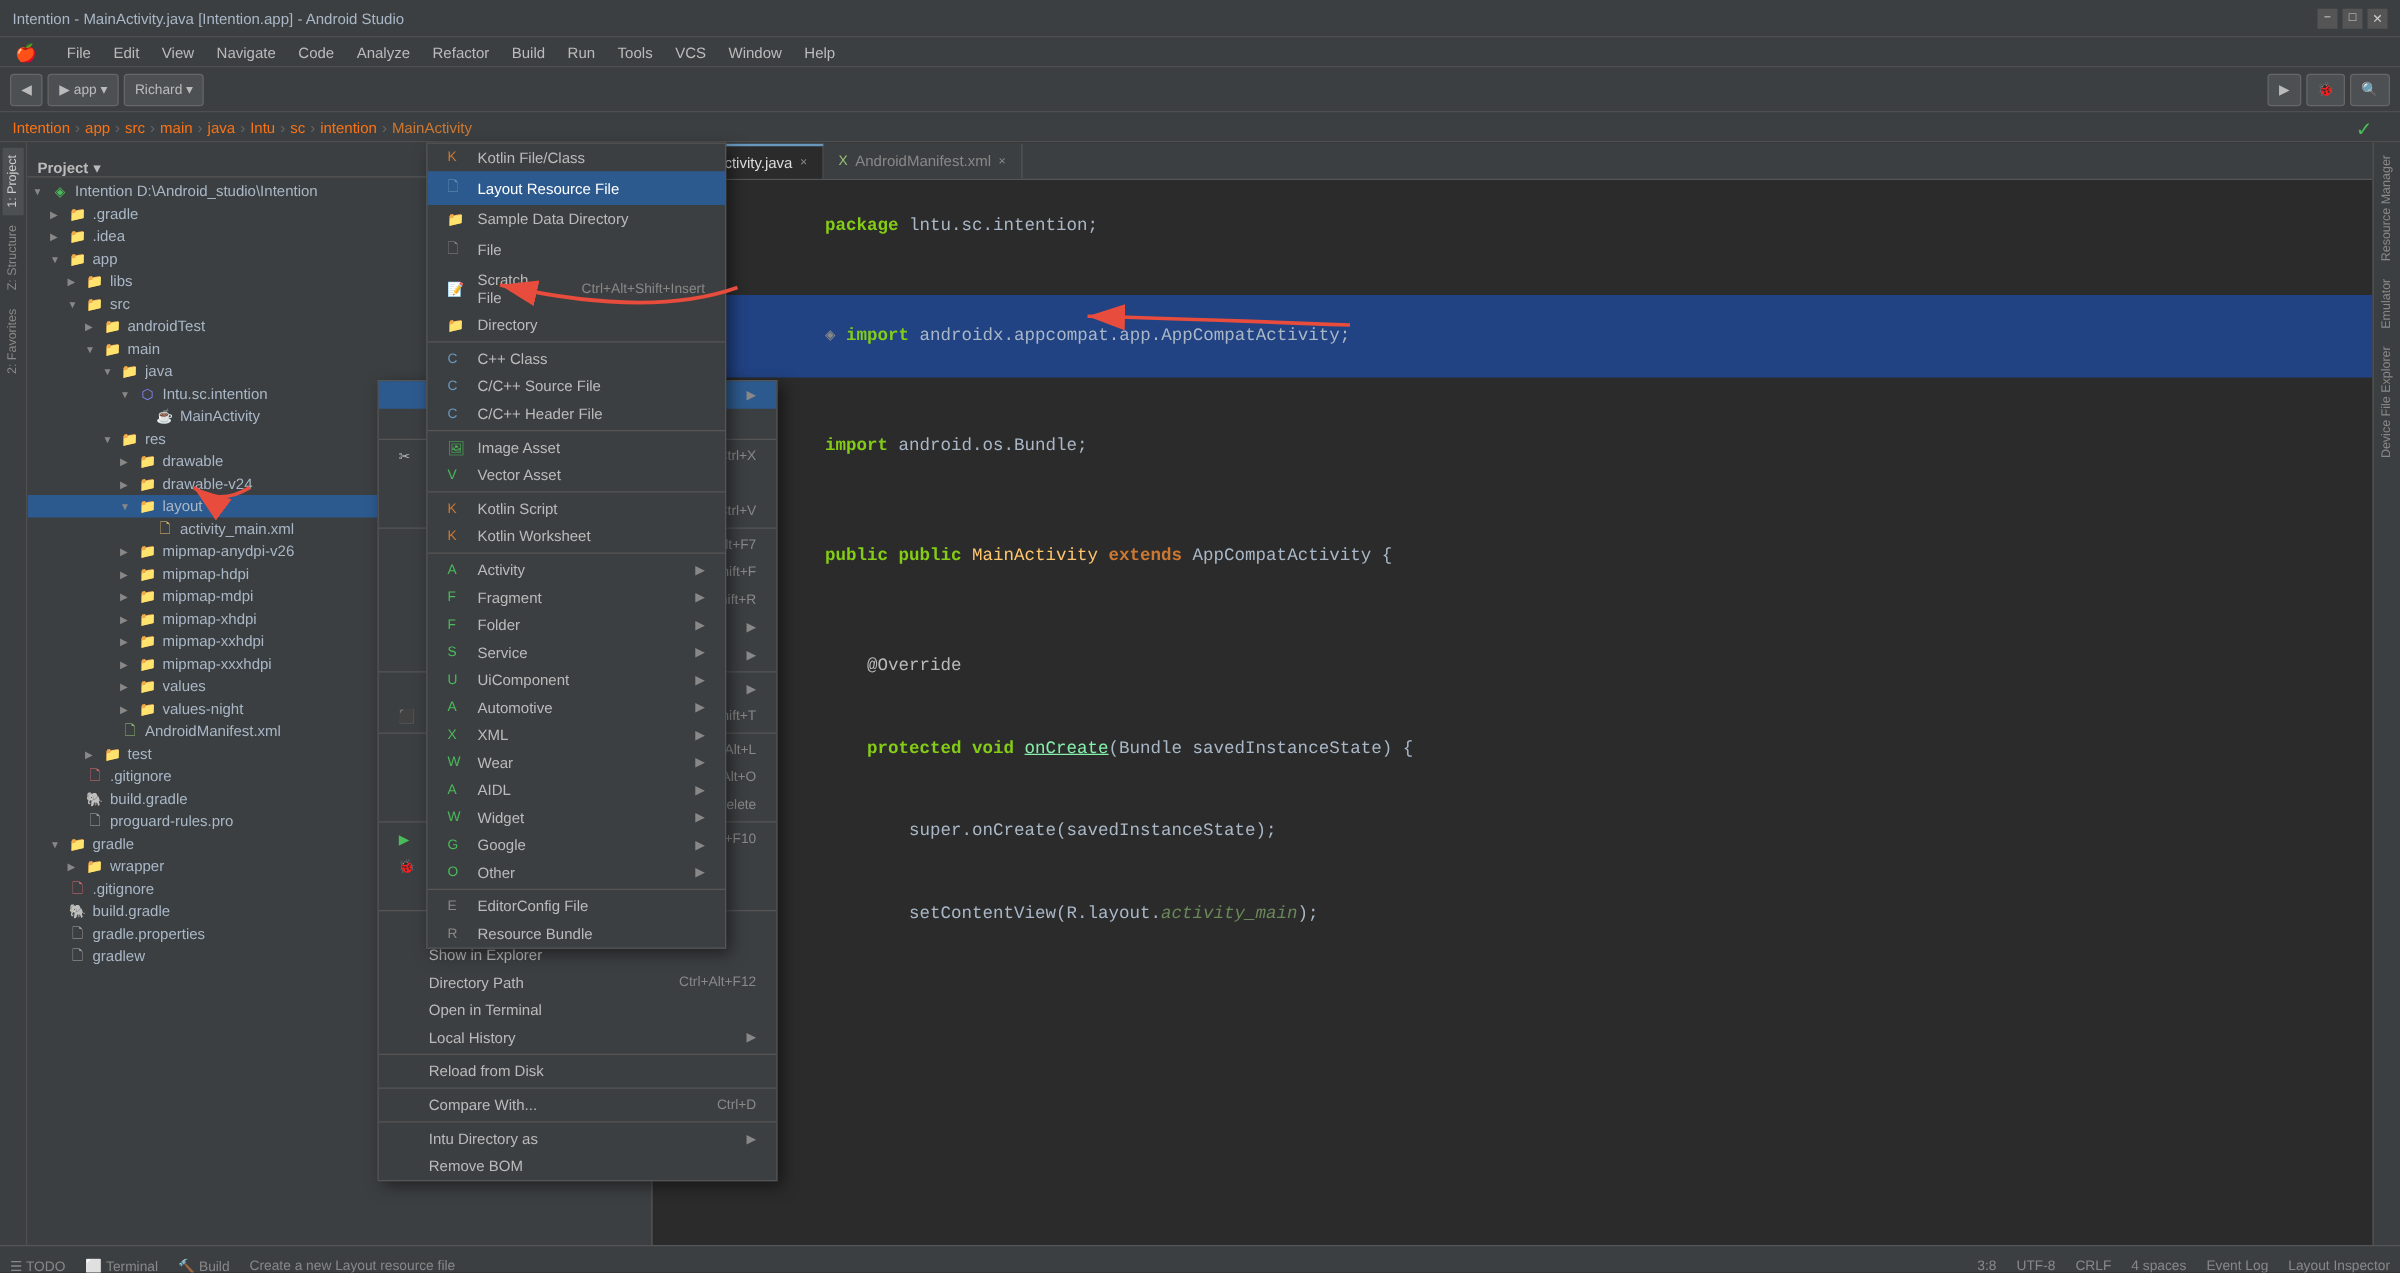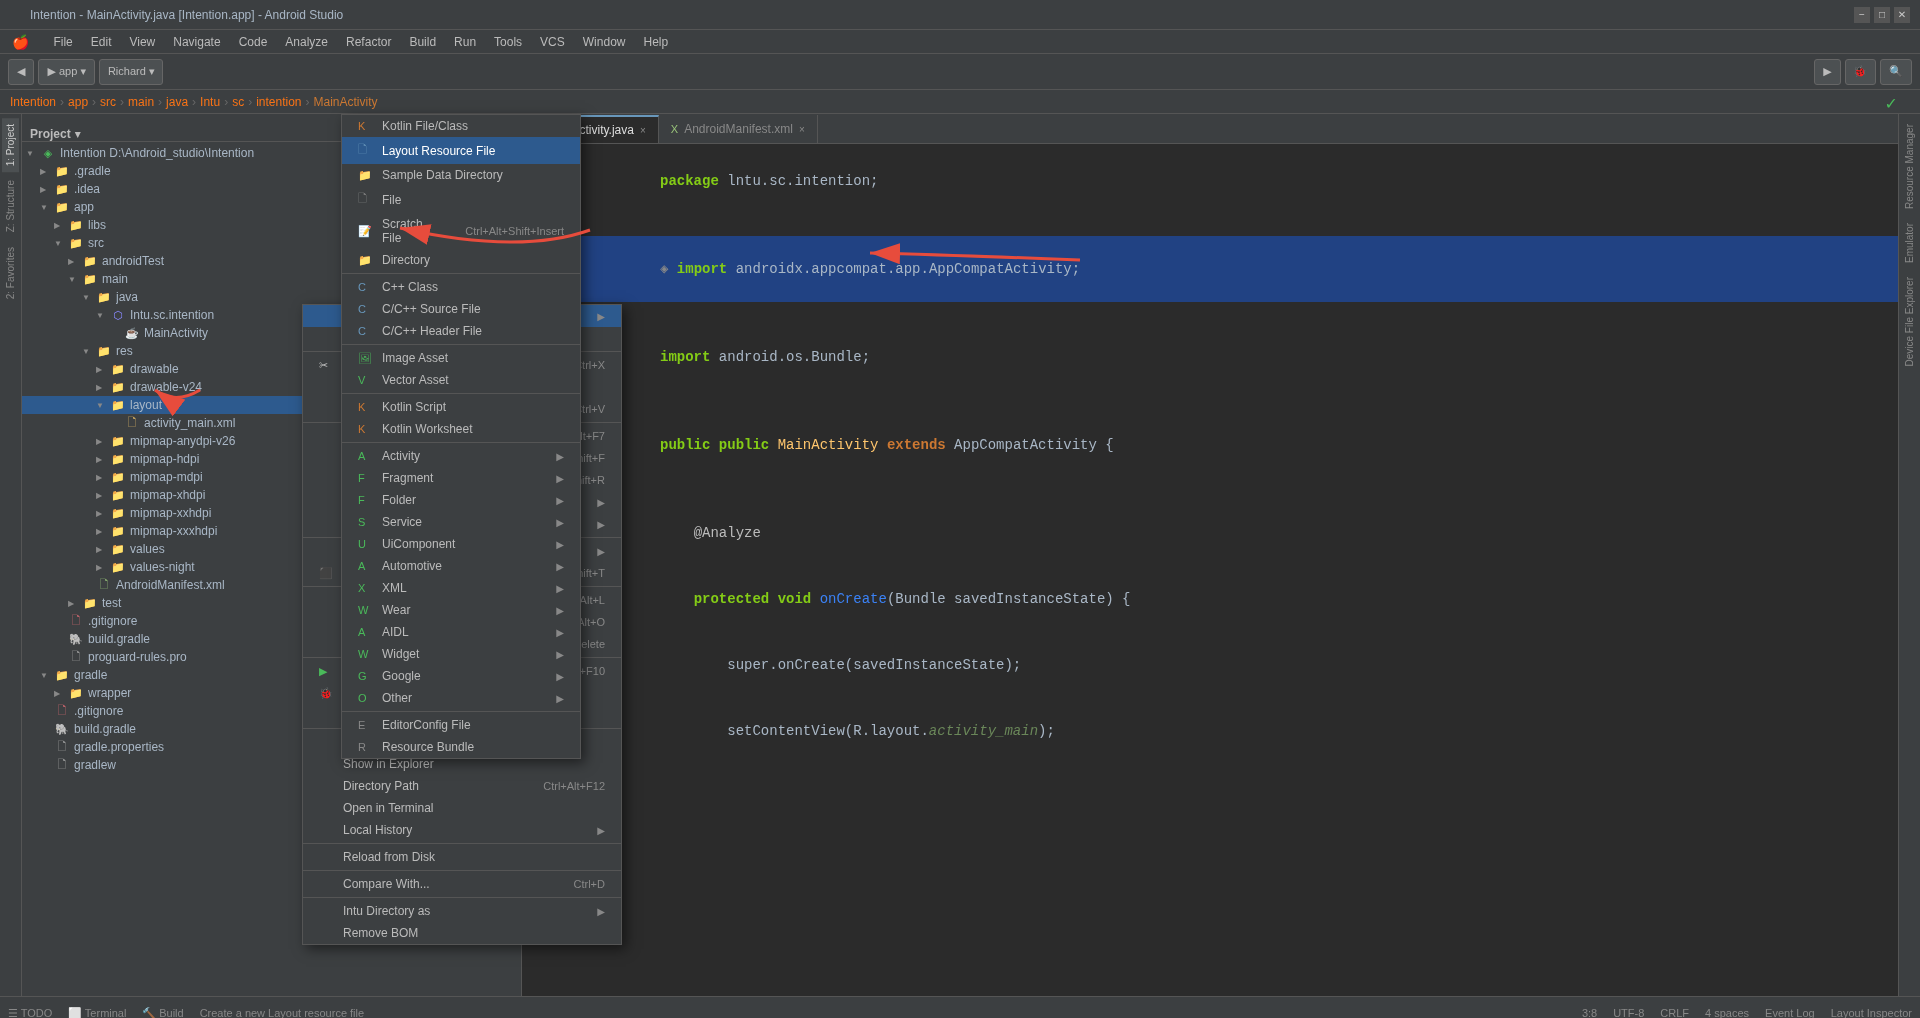--- a/index.html
+++ b/index.html
@@ -21,21 +21,20 @@
       display: flex;
       align-items: center;
       justify-content: space-between;
       padding: 0 10px;
       border-bottom: 1px solid #555;
     }
     .title-bar-left {
       display: flex;
       align-items: flex-start;
       gap: 8px;
-      margin-left: 20px;
     }
     .title-bar-controls {
       display: flex;
       gap: 4px;
     }
     .title-btn {
       width: 16px;
       height: 16px;
       background: #555;
       border: none;
@@ -303,21 +302,21 @@
       color: #606060;
       user-select: none;
       flex-shrink: 0;
     }
     .line-content { flex: 1; padding-left: 4px; white-space: pre; }
     .line-highlighted { background: #214283; }
 
     .kw-keyword { color: #84cc16; font-weight: bold; }
     .kw-class { color: #ffc66d; }
     .kw-annotation { color: #bbb; }
-    .kw-method { color: #3b82f6; }
+    .kw-method { color: #86efac; text-decoration: underline; }
     .kw-extends { color: #cc7832; font-weight: bold; }
 
     
     .status-bar {
       height: 22px;
       background: #3c3f41;
       border-top: 1px solid #555;
       display: flex;
       align-items: center;
       padding: 16px 8px;
@@ -984,21 +983,21 @@
       </div>
 
       <div class="code-line">
         <span class="line-number">8</span>
         <span class="line-content"></span>
       </div>
 
       <div class="code-line">
         <span class="line-number">9</span>
         <span class="line-content">
-          <span>    </span><span class="kw-annotation">@Analyze</span>
+          <span>    </span><span class="kw-annotation">@Override</span>
         </span>
       </div>
 
       <div class="code-line">
         <span class="line-number">10</span>
         <span class="line-content">
           <span>    </span><span class="kw-keyword">protected </span><span class="kw-keyword">void </span><span class="kw-method">onCreate</span><span>(Bundle savedInstanceState) {</span>
         </span>
       </div>
 

